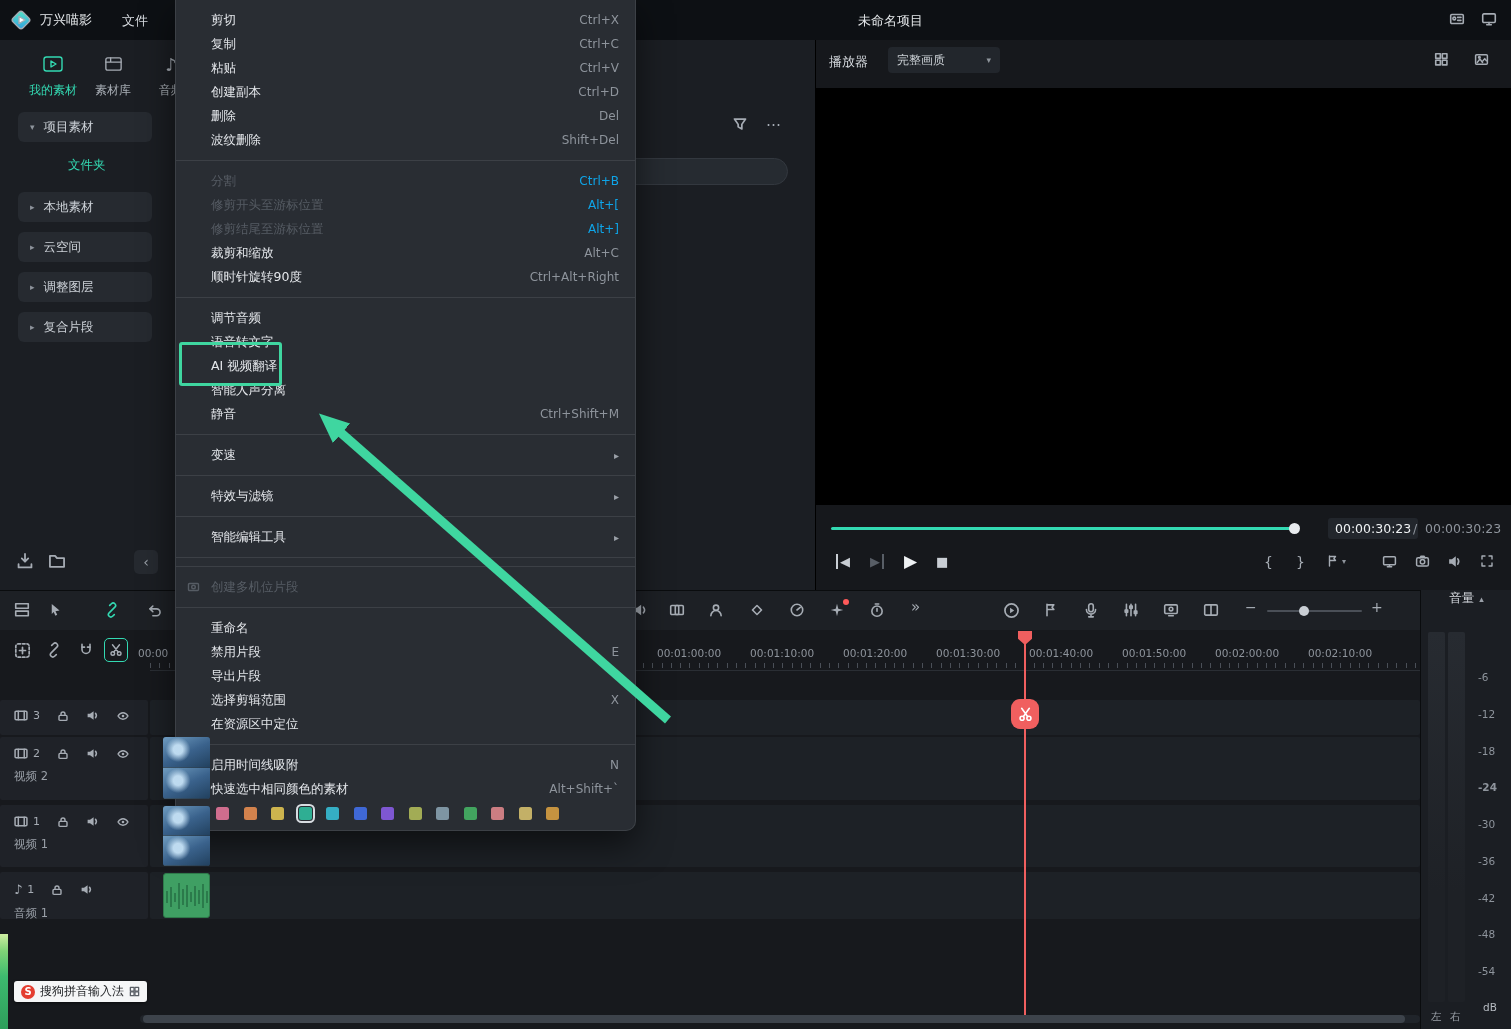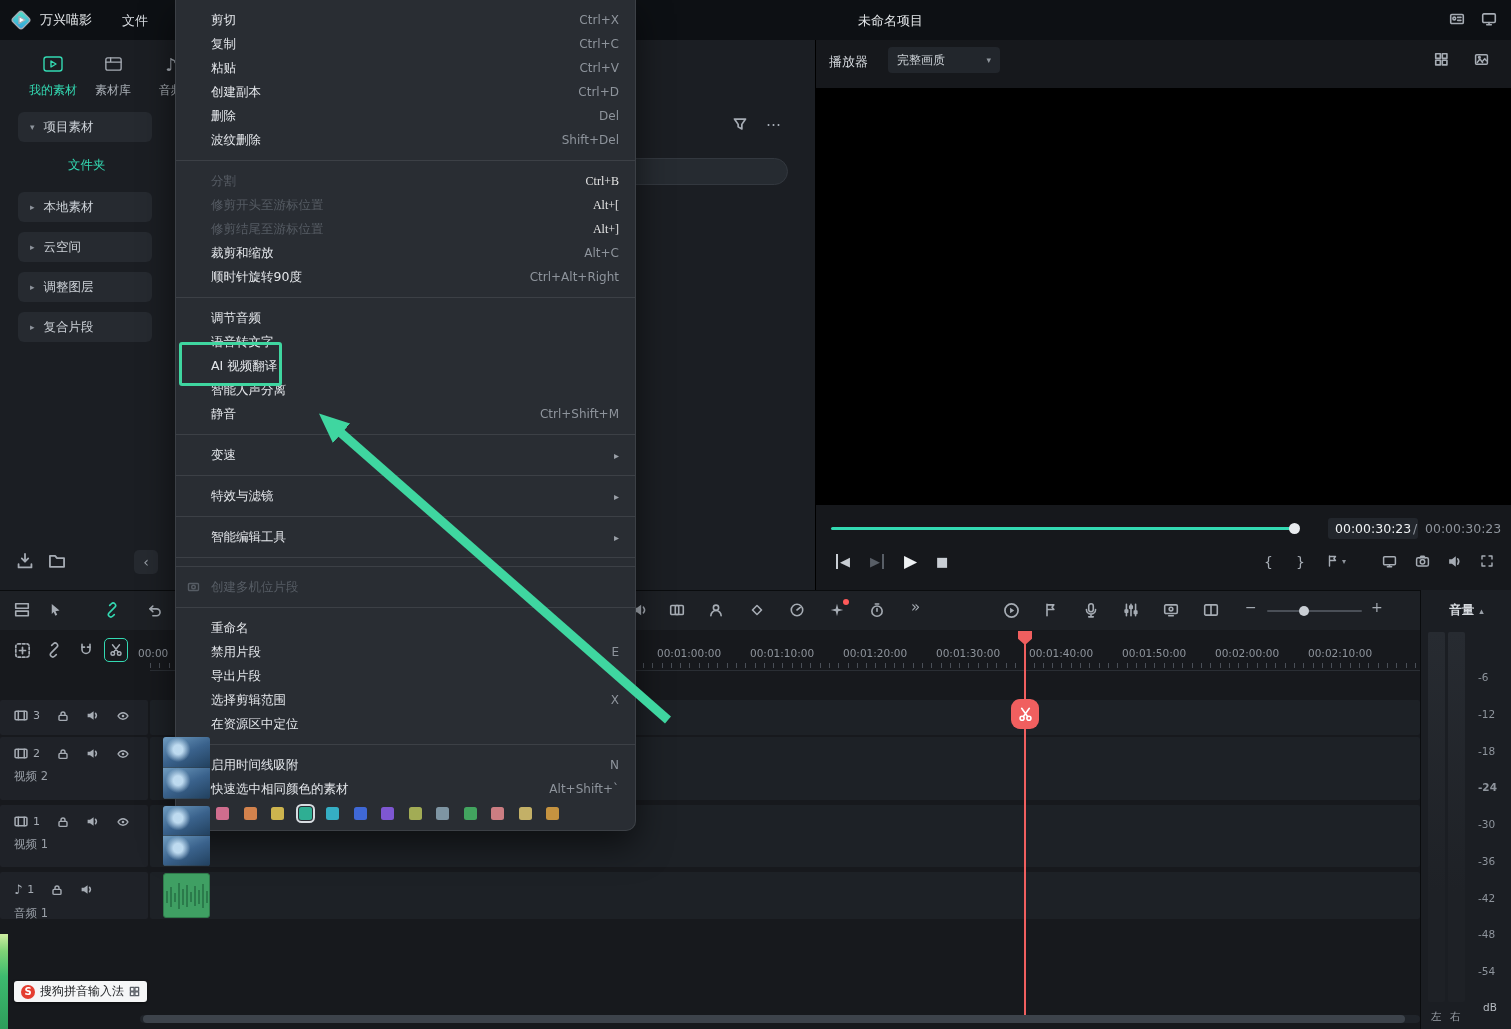--- a/index.html
+++ b/index.html
@@ -61,21 +61,21 @@
 
   
   .tl-toolbar{position:absolute;left:0;top:590px;width:1511px;height:40px;background:#1d2025;border-top:1px solid #0a0c0e;box-sizing:border-box;z-index:10;}
   .tt-ico{position:absolute;top:11px;}
   .tt-ico .dot-red{position:absolute;top:-3px;right:-4px;width:6px;height:6px;border-radius:50%;background:#ff5a5a;}
   .zoom-track{position:absolute;left:1267px;top:19px;width:95px;height:2px;background:#4a4f57;border-radius:2px;}
   .zoom-thumb{position:absolute;left:32px;top:-4px;width:10px;height:10px;border-radius:50%;background:#c9ced4;}
 
   
   .volume-panel{position:absolute;left:1420px;top:590px;width:91px;height:439px;background:#1b1e23;border-left:1px solid #0a0c0e;box-sizing:border-box;z-index:10;}
-  .vol-head{position:absolute;left:0;top:12px;width:91px;display:flex;justify-content:center;gap:5px;font-size:12.5px;color:#d6dadf;font-weight:bold;}
+  .vol-head{position:absolute;left:0;top:0;width:91px;display:flex;justify-content:center;gap:5px;font-size:12.5px;color:#d6dadf;}
   .vol-caret{font-size:9px;color:#9aa0a8;align-self:center;}
   .vbar{position:absolute;top:42px;width:17px;height:370px;border-radius:2px;background:linear-gradient(180deg,#272b31,#1e2126 70%);}
   .dbl{position:absolute;left:57px;font-size:10.5px;color:#8e949c;}
   .db-unit{position:absolute;left:62px;top:411px;font-size:10.5px;color:#b6bbc1;}
   .lr{position:absolute;top:420px;font-size:10.5px;color:#9aa0a8;}
 
   
   .tl-body{position:absolute;left:0;top:630px;width:1420px;height:399px;background:#17191d;z-index:5;}
   .ruler-line{position:absolute;left:150px;top:40px;width:1270px;height:1px;background:#2a2e34;}
   .rlabel{position:absolute;top:17px;font-size:10.5px;color:#8e949c;white-space:nowrap;}
@@ -104,22 +104,22 @@
   .ph-cap{position:absolute;left:1018px;top:631px;width:14px;height:14px;background:#f05f5f;z-index:31;
           clip-path:polygon(0 0,100% 0,100% 55%,50% 100%,0 55%);}
   .ph-scissors{position:absolute;left:1011px;top:699px;width:28px;height:30px;background:#f05f5f;border-radius:9px;z-index:31;
                display:flex;align-items:center;justify-content:center;}
 
   
   .cmenu{position:absolute;left:175px;top:0;width:461px;background:#292d33;border:1px solid #3c4046;border-top:none;
          border-radius:0 0 10px 10px;box-shadow:0 14px 34px rgba(0,0,0,.55);padding:8px 0;box-sizing:border-box;z-index:50;}
   .mi{height:24px;display:flex;align-items:center;padding:0 16px 0 35px;font-size:12.5px;color:#e4e7eb;position:relative;}
   .mi .sc{margin-left:auto;color:#8e949c;font-size:12px;white-space:nowrap;}
-  .mi.dis{color:#565c64;font-family:Liberation Serif, serif;}
-  .mi.dis .sc{color:#e5e5e5;}
+  .mi.dis{color:#565c64;}
+  .mi.dis .sc{color:#0ea5e9;}
   .mi.hl{background:#3a3f47;}
   .mi .chk{position:absolute;left:12px;font-size:12px;color:#e4e7eb;}
   .mi .gutter-ico{position:absolute;left:11px;top:5px;}
   .mi .sub{margin-left:auto;color:#9aa0a8;font-size:10px;}
   .msep{height:1px;background:#3c4046;margin:8px 0;}
   .swrow{display:flex;gap:14.5px;padding:6px 16px 2px 40px;}
   .sw{width:13px;height:13px;border-radius:2.5px;}
   .sw.sel{outline:2px solid #d8dde2;outline-offset:1px;}
 
   

